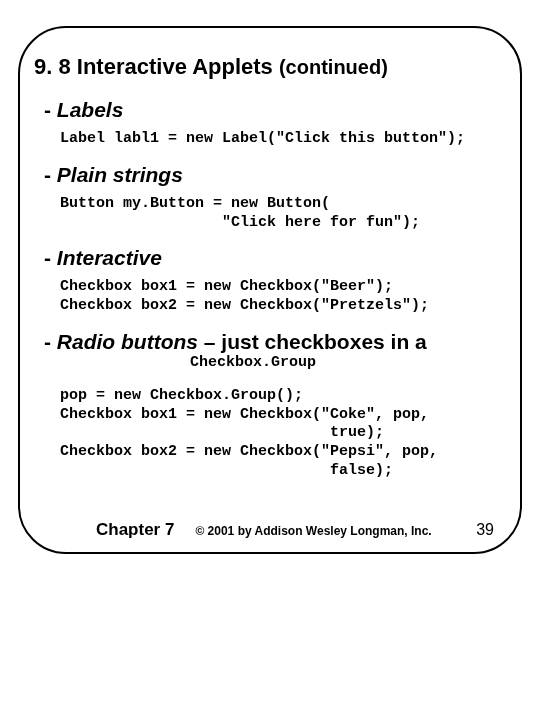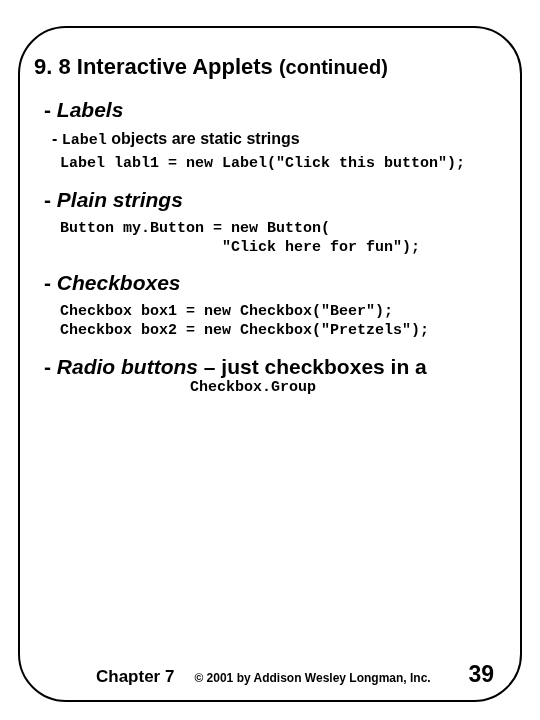--- a/index.html
+++ b/index.html
@@ -10,21 +10,21 @@
     height: 720px;
     background: #fff;
     font-family: Arial, Helvetica, sans-serif;
     color: #000;
   }
   .slide {
     position: absolute;
     left: 18px;
     top: 26px;
     width: 504px;
-    height: 676px;
+    height: 528px;
     border: 2px solid #000;
     border-radius: 48px;
     padding: 26px 16px 18px 20px;
   }
   .title {
     font-size: 22px;
     font-weight: bold;
     margin: 0 0 18px -6px;
   }
   .title .cont {
@@ -67,76 +67,79 @@
     margin-bottom: 16px;
   }
   .footer {
     position: absolute;
     left: 0;
     right: 0;
     bottom: 12px;
     padding: 0 26px 0 76px;
     display: flex;
     align-items: baseline;
-    gap: 20px;
+    gap: 4px;
   }
   .chapter {
     font-size: 17px;
     font-weight: bold;
   }
   .copyright {
     font-size: 12px;
     font-weight: bold;
     flex: 1;
+    margin-left: 17px;
   }
   .pagenum {
-    font-size: 23px;
-    font-weight: bold;
+    font-size: 16px;
+    font-weight: normal;
   }
 </style>
 </head>
 <body>
 
 <div class="slide">
 
   <div class="title">
     <span>9. 8 Interactive Applets </span><span class="cont">(continued)</span>
   </div>
 
   <div class="sec">
     <div class="lead">
       <span class="dash">- </span><span>Labels</span>
     </div>
-    <div class="lead2">
-      <span class="dash">- </span><code class="codeinline">Label</code><span> objects are static strings</span>
-    </div>
     <pre class="code">Label labl1 = new Label("Click this button");</pre>
   </div>
 
   <div class="sec">
     <div class="lead">
       <span class="dash">- </span><span>Plain strings</span>
     </div>
     <pre class="code">Button my.Button = new Button(
                   "Click here for fun");</pre>
   </div>
 
   <div class="sec">
     <div class="lead">
-      <span class="dash">- </span><span>Checkboxes</span>
+      <span class="dash">- </span><span>Interactive</span>
     </div>
     <pre class="code">Checkbox box1 = new Checkbox("Beer");
 Checkbox box2 = new Checkbox("Pretzels");</pre>
   </div>
 
   <div class="sec">
     <div class="lead" style="margin-bottom:2px;">
       <span class="dash">- </span><span>Radio buttons</span><span style="font-style:normal;font-weight:bold;"> – just checkboxes in a</span>
     </div>
     <span class="radiosub">Checkbox.Group</span>
+    <pre class="code">pop = new Checkbox.Group();
+Checkbox box1 = new Checkbox("Coke", pop,
+                              true);
+Checkbox box2 = new Checkbox("Pepsi", pop,
+                              false);</pre>
   </div>
 
   <div class="footer">
     <span class="chapter">Chapter 7</span>
     <span class="copyright">© 2001 by Addison Wesley Longman, Inc.</span>
     <span class="pagenum">39</span>
   </div>
 
 </div>
 

